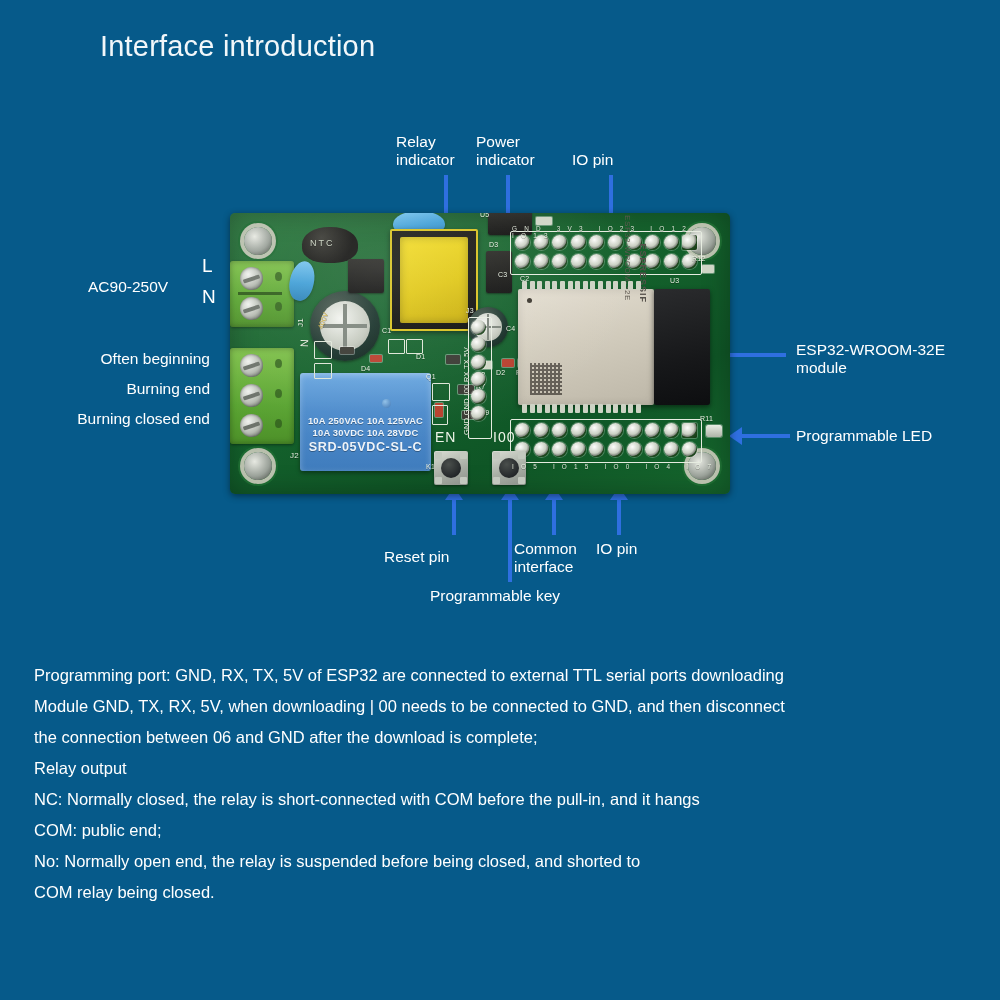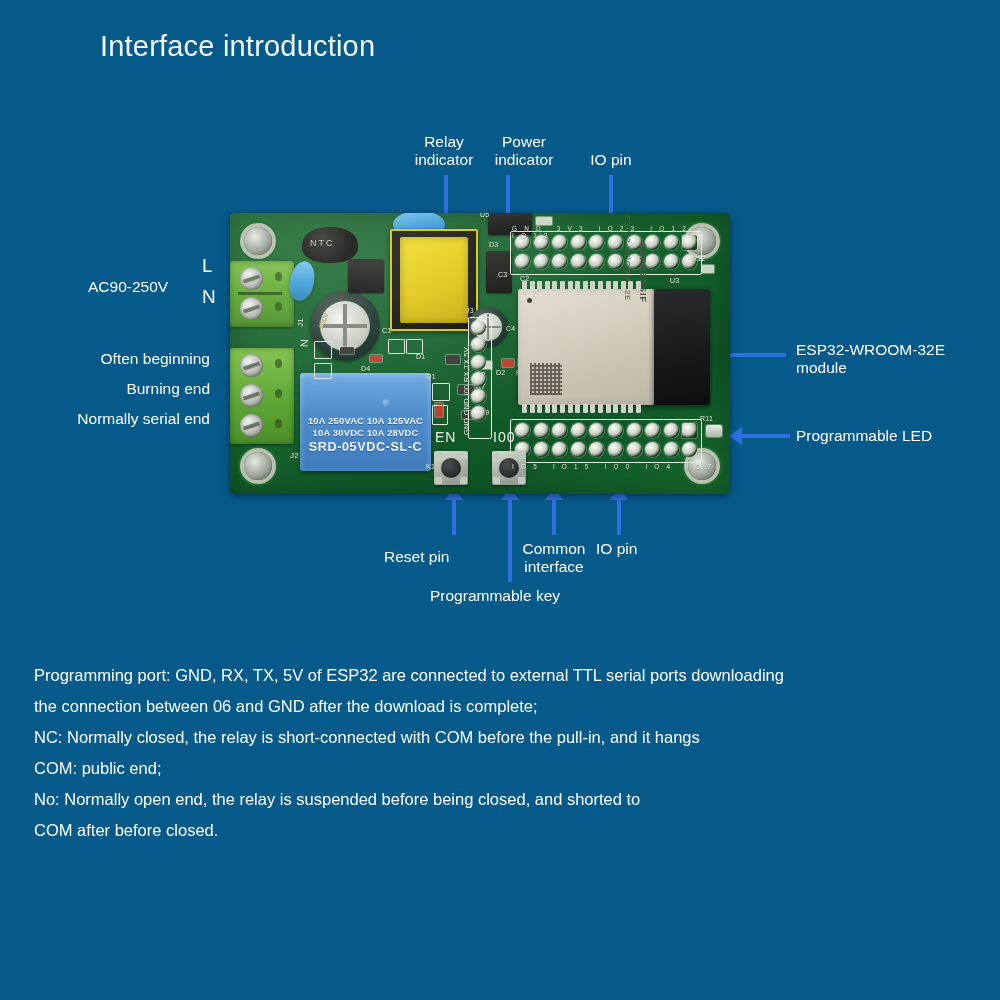--- a/index.html
+++ b/index.html
@@ -16,21 +16,21 @@
 
   
   .heading{
     position:absolute;left:100px;top:30px;
     font-size:29px;font-weight:400;letter-spacing:.2px;
     color:#f2f7fa;
   }
 
   
   .lbl{position:absolute;font-size:15.5px;line-height:18px;color:#ffffff;white-space:pre-line;}
-  .lbl.c{text-align:center;}
+  .lbl.c{}
   .lbl.r{text-align:right;}
   .lbl.l{text-align:left;}
 
   
   .vline{position:absolute;width:4px;background:#2f6fe0;}
   .hline{position:absolute;height:4px;background:#2f6fe0;}
   .arw{position:absolute;width:0;height:0;}
   .arw.down{border-left:9px solid transparent;border-right:9px solid transparent;border-top:13px solid #2f6fe0;}
   .arw.up{border-left:9px solid transparent;border-right:9px solid transparent;border-bottom:13px solid #2f6fe0;}
   .arw.left{border-top:9px solid transparent;border-bottom:9px solid transparent;border-right:13px solid #2f6fe0;}
@@ -177,21 +177,21 @@
 
   <div class="vline" style="left:609px;top:175px;height:58px;"></div>
   <div class="arw down" style="left:602px;top:231px;"></div>
 
   <div class="lbl l" style="left:88px;top:278px;">AC90-250V</div>
   <div class="lbl l" style="left:202px;top:257px;font-size:19px;">L</div>
   <div class="lbl l" style="left:202px;top:288px;font-size:19px;">N</div>
 
   <div class="lbl r" style="left:40px;top:350px;width:170px;">Often beginning</div>
   <div class="lbl r" style="left:40px;top:380px;width:170px;">Burning end</div>
-  <div class="lbl r" style="left:25px;top:410px;width:185px;">Normally serial end</div>
+  <div class="lbl r" style="left:25px;top:410px;width:185px;">Burning closed end</div>
 
   <div class="lbl l" style="left:796px;top:341px;width:190px;">ESP32-WROOM-32E
 module</div>
   <div class="hline" style="left:728px;top:353px;width:58px;"></div>
   <div class="arw left" style="left:715px;top:346px;"></div>
 
   <div class="lbl l" style="left:796px;top:427px;width:200px;">Programmable LED</div>
   <div class="hline" style="left:742px;top:434px;width:48px;"></div>
   <div class="arw left" style="left:729px;top:427px;"></div>
 
@@ -436,20 +436,22 @@
     <div class="txt" style="left:470px;top:202px;font-size:7px;">R11</div>
     <div class="smd" style="left:472px;top:52px;width:12px;height:8px;"></div>
     <div class="txt" style="left:462px;top:42px;font-size:7px;">R12</div>
 
     <div class="txt" style="left:282px;top:12px;font-size:6.4px;letter-spacing:7.2px;opacity:.95;">GND 3V3 IO23 IO12 IO13</div>
     <div class="txt" style="left:282px;top:250px;font-size:6.4px;letter-spacing:7.2px;opacity:.95;">IO5 IO15 IO0 IO4 IO7</div>
   </div>
 
   <div class="para">
     <div>Programming port: GND, RX, TX, 5V of ESP32 are connected to external TTL serial ports downloading</div>
+    <div>Module GND, TX, RX, 5V, when downloading | 00 needs to be connected to GND, and then disconnect</div>
     <div>the connection between 06 and GND after the download is complete;</div>
+    <div>Relay output</div>
     <div>NC: Normally closed, the relay is short-connected with COM before the pull-in, and it hangs</div>
     <div>COM: public end;</div>
     <div>No: Normally open end, the relay is suspended before being closed, and shorted to</div>
-    <div>COM after before closed.</div>
+    <div>COM relay being closed.</div>
   </div>
 
 </div>
 
 </body></html>

